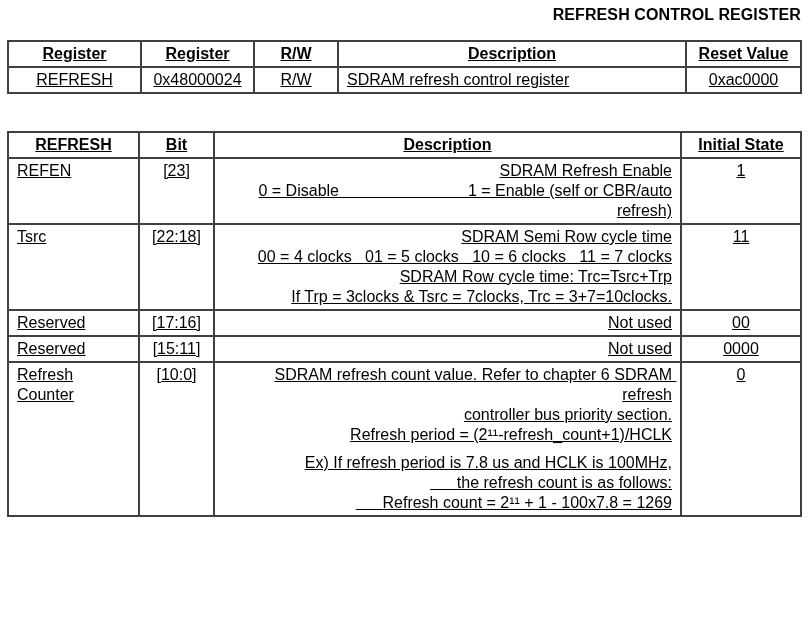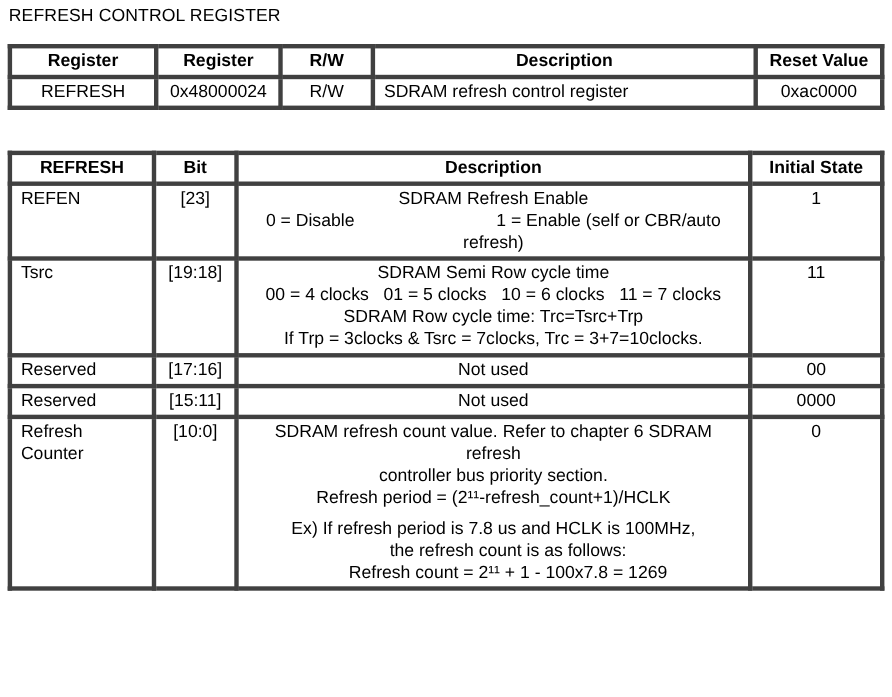--- a/index.html
+++ b/index.html
@@ -8,47 +8,49 @@
     background: #ffffff;
     width: 811px; height: 634px;
     overflow: hidden;
     font-family: "Liberation Sans", "DejaVu Sans", sans-serif;
     color: #000;
     font-size: 16px;
   }
   .page { padding: 5px 10px 0 7px; }
   .doc-title {
     font-size: 16px;
-    font-weight: normal;
+    font-weight: bold;
     margin: 1px 0 0 1px;
     letter-spacing: 0.1px;
+    text-align: right;
   }
   table.reg-table {
     border-collapse: collapse;
     table-layout: fixed;
     width: 793px;
     border: 2px solid #000;
   }
   #register-summary-table { margin-top: 16px; }
   #field-description-table { margin-top: 37px; }
   .reg-table th, .reg-table td {
-    border: 4px solid #404040;
+    border: 2px solid #404040;
     vertical-align: top;
     line-height: 20px;
     padding: 2px 8px 2px 8px;
+    text-decoration: underline;
   }
   .reg-table th {
     text-align: center;
     font-weight: bold;
     padding: 2px 4px;
     vertical-align: middle;
   }
   td.c-center { text-align: center; }
   td.c-left   { text-align: left; margin-left: 19px; }
-  td.c-desc   { text-align: center; }
+  td.c-desc   { text-align: right; }
   .para { white-space: pre-wrap; }
   .para + .para { margin-top: 8px; }
 </style>
 </head>
 <body>
 
 <div class="page">
 
   <div class="doc-title">REFRESH CONTROL REGISTER</div>
 
@@ -101,21 +103,21 @@
           <td class="c-center">[23]</td>
           <td class="c-desc">
             <div class="para">SDRAM Refresh Enable
 0 = Disable                             1 = Enable (self or CBR/auto
 refresh)</div>
           </td>
           <td class="c-center">1</td>
         </tr>
         <tr>
           <td class="c-left">Tsrc</td>
-          <td class="c-center">[19:18]</td>
+          <td class="c-center">[22:18]</td>
           <td class="c-desc">
             <div class="para">SDRAM Semi Row cycle time
 00 = 4 clocks   01 = 5 clocks   10 = 6 clocks   11 = 7 clocks
 SDRAM Row cycle time: Trc=Tsrc+Trp
 If Trp = 3clocks &amp; Tsrc = 7clocks, Trc = 3+7=10clocks.</div>
           </td>
           <td class="c-center">11</td>
         </tr>
         <tr>
           <td class="c-left">Reserved</td>

